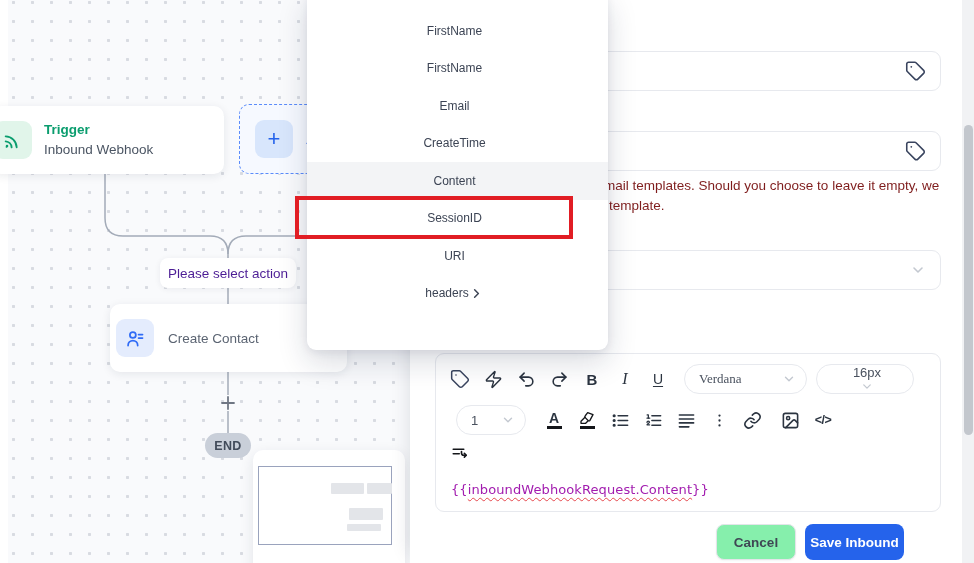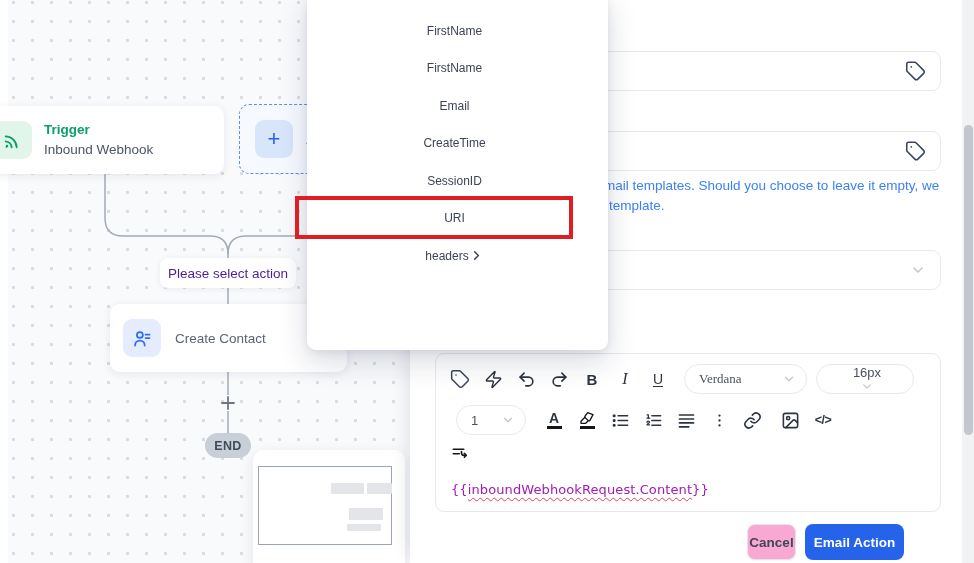--- a/index.html
+++ b/index.html
@@ -30,41 +30,41 @@
     display:flex; align-items:center; padding-left:15px; }
   .add-plus-sq { width:38px; height:38px; background:#d8e6fc; border-radius:9px;
     color:#2563eb; font-size:22px; font-weight:400; display:flex; align-items:center; justify-content:center; }
   .add-label { color:#2563eb; font-weight:700; font-size:13.5px; margin-left:13px; }
 
   .select-action { position:absolute; left:152px; top:258px; width:136px; height:30px;
     background:#fff; border-radius:8px; box-shadow:0 1px 6px rgba(25,35,60,.07);
     display:flex; align-items:center; justify-content:center;
     color:#4c1d95; font-size:13.5px; }
 
-  .contact-card { left:102px; top:304px; width:237px; height:68px; padding-left:13px; }
+  .contact-card { left:102px; top:304px; width:237px; height:68px; padding-left:6px; }
   .contact-icon-sq { background:#e4ecfd; }
   .contact-label { color:#5b6472; font-size:13.5px; margin-left:14px; }
 
   .end-pill { position:absolute; left:197px; top:433px; width:46px; height:25px;
     background:#c9cfd9; border-radius:13px; color:#414b5a; font-weight:700; font-size:12.5px;
     display:flex; align-items:center; justify-content:center; letter-spacing:.3px; }
 
   .skeleton-card { position:absolute; left:245px; top:450px; width:152px; height:128px;
     background:#fff; border-radius:10px; box-shadow:0 4px 14px rgba(25,35,60,.10); }
   .skeleton-frame { position:absolute; left:5px; top:16px; width:134px; height:79px;
     border:1.6px solid #9aa3bd; }
   .sk-bar { position:absolute; background:#e3e5e9; border-radius:1px; }
 
   
   .panel { position:absolute; left:410px; top:0; width:552px; height:563px; background:#fff;
     box-shadow:-10px 0 18px -10px rgba(25,35,60,.14); }
   .field { position:absolute; left:25px; width:506px; height:40px; background:#fff;
     border:1px solid #e7e9ee; border-radius:9px; display:flex; align-items:center; }
   .field .tag-slot { position:absolute; right:14px; top:50%; transform:translateY(-50%); display:flex; }
-  .helper { position:absolute; color:#3b82f6; font-size:13.5px; line-height:1.5; }
+  .helper { position:absolute; color:#7f1d1d; font-size:13.5px; line-height:1.5; }
   .select-field { position:absolute; left:25px; top:250px; width:506px; height:40px;
     border:1px solid #e7e9ee; border-radius:9px; background:#fff; }
   .select-field .chev { position:absolute; right:14px; top:50%; transform:translateY(-50%); }
 
   .editor { position:absolute; left:25px; top:353px; width:506px; height:159px;
     border:1px solid #e7e9ee; border-radius:9px; background:#fff; }
   .tb-row { position:absolute; left:10px; right:8px; display:flex; align-items:center; }
   .tb-row1 { top:10px; height:30px; }
   .tb-row2 { top:51px; height:30px; }
   .tb-row3 { top:88px; height:22px; }
@@ -83,21 +83,21 @@
   .code-glyph { font-size:12.5px; font-weight:700; letter-spacing:-.5px; }
 
   .editor-content { position:absolute; left:15px; top:128px; font-family:"DejaVu Sans", sans-serif;
     font-size:13px; color:#a21caf; letter-spacing:.1px; }
   .squiggle { text-decoration-line:underline; text-decoration-style:wavy;
     text-decoration-color:#e5484d; text-decoration-thickness:1px; text-underline-offset:3px; }
 
   .btn-row { position:absolute; right:58px; top:524px; display:flex; gap:9px; }
   .btn { height:36px; border-radius:8px; font-size:13.5px; font-weight:700;
     display:flex; align-items:center; justify-content:center; cursor:pointer; }
-  .btn-cancel { width:49px; background:#f9a8d4; border:1px solid #e3e5e9; color:#3f4754;
+  .btn-cancel { width:80px; background:#86efac; border:1px solid #e3e5e9; color:#3f4754;
     box-shadow:0 1px 2px rgba(25,35,60,.05); }
   .btn-save { width:99px; background:#2563eb; border:none; color:#fff; }
 
   
   .dropdown { position:absolute; left:307px; top:-6px; width:301px; height:356px; background:#fff;
     border-radius:0 0 9px 9px; box-shadow:0 12px 30px rgba(20,30,60,.16), 0 2px 8px rgba(20,30,60,.08);
     padding-top:18px; z-index:20; }
   .dd-item { height:37.5px; display:flex; align-items:center; justify-content:center;
     padding:0 16px 0 10px; font-size:12px; color:#3c4454; cursor:pointer; }
   .dd-item.active { background:#f3f4f6; }
@@ -345,36 +345,39 @@
         </div>
       </div>
 
       <div class="editor-content">
         <span>{{</span><span class="squiggle">inboundWebhookRequest.Content</span><span>}}</span>
       </div>
     </div>
 
     <div class="btn-row">
       <button class="btn btn-cancel">Cancel</button>
-      <button class="btn btn-save">Email Action</button>
+      <button class="btn btn-save">Save Inbound</button>
     </div>
   </div>
 
   <div class="dropdown">
     <div class="dd-item">
         <span>FirstName</span>
       </div>
     <div class="dd-item">
         <span>FirstName</span>
       </div>
     <div class="dd-item">
         <span>Email</span>
       </div>
     <div class="dd-item">
         <span>CreateTime</span>
+      </div>
+    <div class="dd-item active">
+        <span>Content</span>
       </div>
     <div class="dd-item">
         <span>SessionID</span>
       </div>
     <div class="dd-item">
         <span>URI</span>
       </div>
     <div class="dd-item">
       <span>headers</span>
       <svg width="15" height="15" viewBox="0 0 24 24" fill="none" stroke="#3c4454" stroke-width="2.4" stroke-linecap="round" stroke-linejoin="round">

